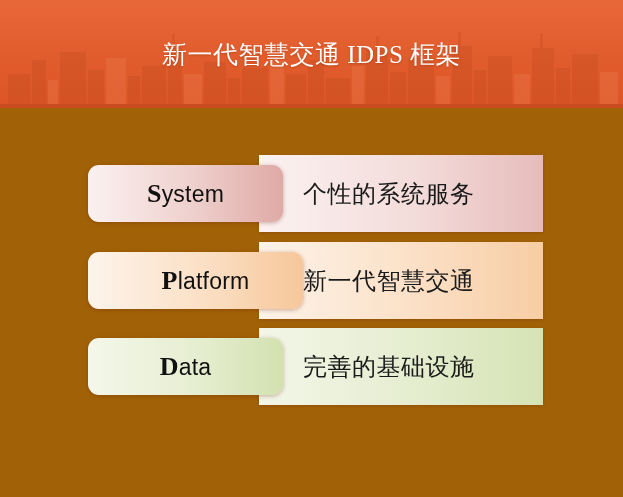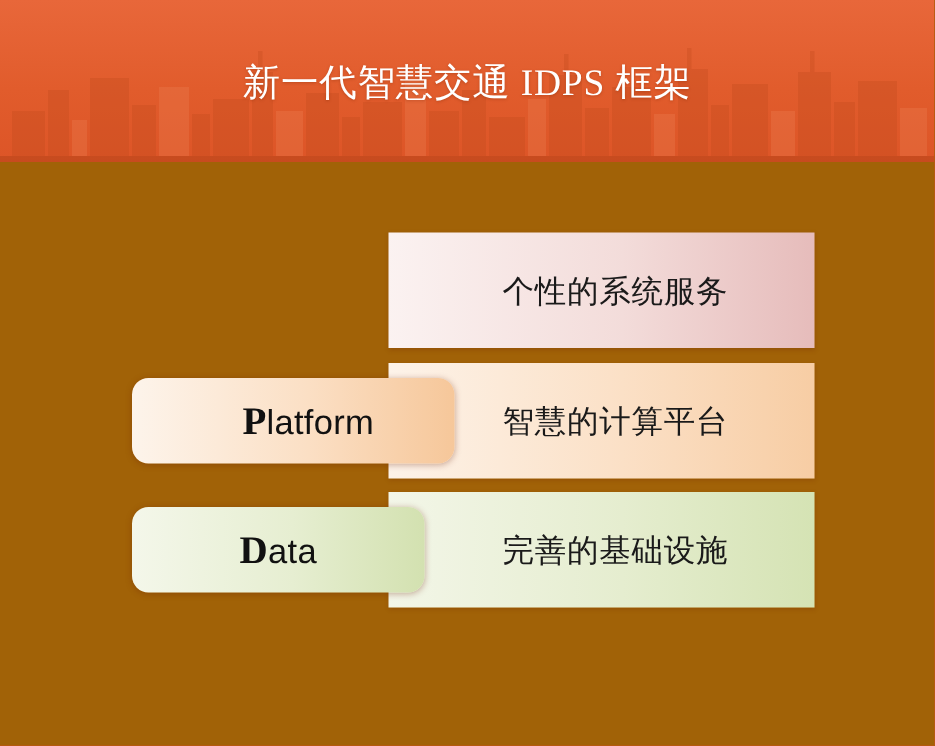--- a/index.html
+++ b/index.html
@@ -111,25 +111,24 @@
     height: 77px;
     box-shadow: 0 1px 3px rgba(110, 35, 8, 0.28);
   }
   .panel-text {
     position: absolute;
     left: 44px;
     top: 0;
     height: 77px;
     display: flex;
     align-items: center;
-    font-size: 21px;
+    font-size: 24px;
     color: #1a1a1a;
     white-space: nowrap;
     letter-spacing: 0.5px;
-    margin-left: 32px;
   }
 
   
   .pill {
     position: absolute;
     left: 88px;
     top: 10px;
     width: 195px;
     height: 57px;
     border-radius: 11px;
@@ -208,25 +207,28 @@
     </div>
     <div class="header-title">新一代智慧交通 IDPS 框架</div>
   </div>
 
   <div class="rows">
 
     <div class="row r0">
       <div class="panel">
         <div class="panel-text">个性的系统服务</div>
       </div>
+      <div class="pill">
+        <span class="pill-label"><span class="cap">S</span><span>ystem</span></span>
+      </div>
     </div>
 
     <div class="row r1">
       <div class="panel">
-        <div class="panel-text">智慧的计算平台</div>
+        <div class="panel-text">新一代智慧交通</div>
       </div>
       <div class="pill">
         <span class="pill-label"><span class="cap">P</span><span>latform</span></span>
       </div>
     </div>
 
     <div class="row r2">
       <div class="panel">
         <div class="panel-text">完善的基础设施</div>
       </div>

